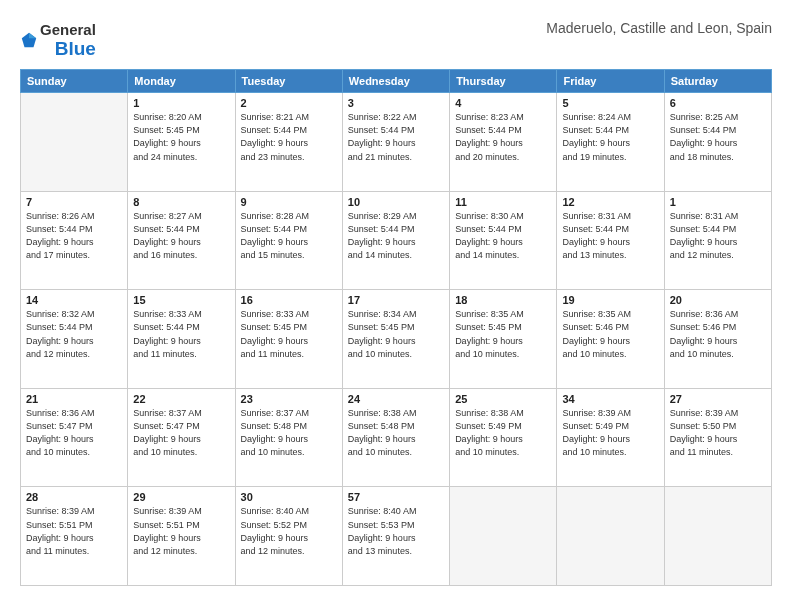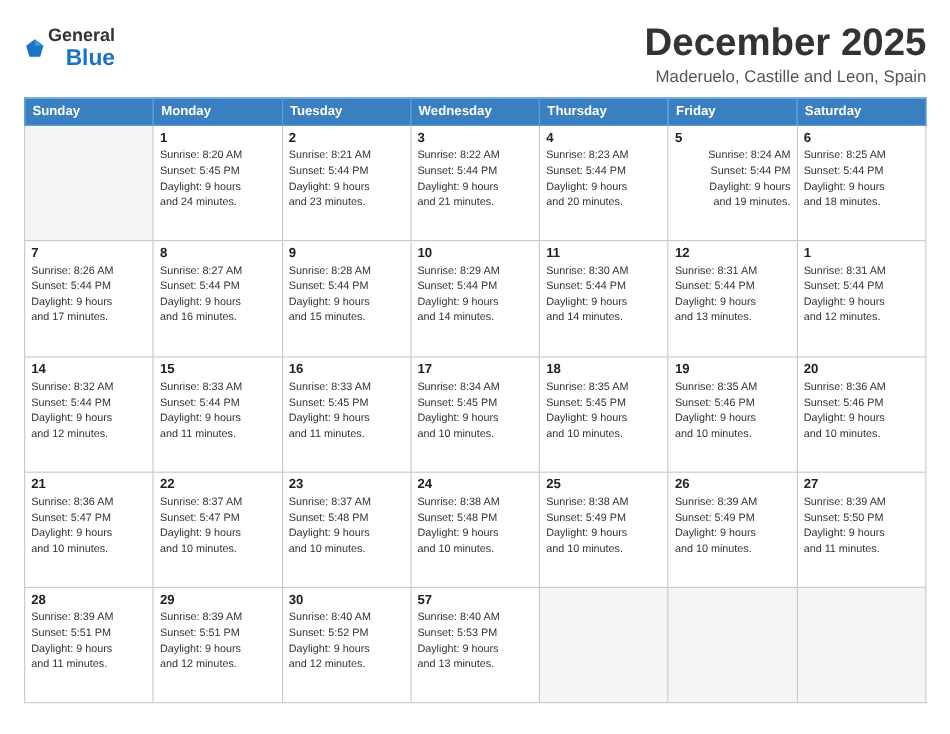--- a/index.html
+++ b/index.html
@@ -113,21 +113,20 @@
       <svg class="logo-icon" viewBox="0 0 20 20">
         <polygon points="10,2 18,8 15,18 5,18 2,8" fill="#1a73c8"></polygon>
         <polygon points="10,2 18,8 10,8" fill="#3a9ad9"></polygon>
       </svg>
       <div class="logo-text">
         <span class="logo-general">General</span>
         <span class="logo-blue">Blue</span>
       </div>
     </div>
     <div class="title-block">
-      <div class="month-title">December 2025</div>
       <div class="subtitle">Maderuelo, Castille and Leon, Spain</div>
     </div>
   </div>
 
   <table class="calendar">
     <thead>
       <tr>
         <th>Sunday</th>
         <th>Monday</th>
         <th>Tuesday</th>
@@ -163,21 +162,21 @@
           </td>
           <td>
             <span class="day-num">4</span>
             <div class="day-info" style="white-space: pre-line;">Sunrise: 8:23 AM
 Sunset: 5:44 PM
 Daylight: 9 hours
 and 20 minutes.</div>
           </td>
           <td>
             <span class="day-num">5</span>
-            <div class="day-info" style="white-space: pre-line; text-align: right;">Sunrise: 8:24 AM
+            <div class="day-info" style="white-space: pre-line;">Sunrise: 8:24 AM
 Sunset: 5:44 PM
 Daylight: 9 hours
 and 19 minutes.</div>
           </td>
           <td>
             <span class="day-num">6</span>
             <div class="day-info" style="white-space: pre-line;">Sunrise: 8:25 AM
 Sunset: 5:44 PM
 Daylight: 9 hours
 and 18 minutes.</div>
@@ -315,21 +314,21 @@
 and 10 minutes.</div>
           </td>
           <td>
             <span class="day-num">25</span>
             <div class="day-info" style="white-space: pre-line;">Sunrise: 8:38 AM
 Sunset: 5:49 PM
 Daylight: 9 hours
 and 10 minutes.</div>
           </td>
           <td>
-            <span class="day-num">26</span>
+            <span class="day-num">34</span>
             <div class="day-info" style="white-space: pre-line;">Sunrise: 8:39 AM
 Sunset: 5:49 PM
 Daylight: 9 hours
 and 10 minutes.</div>
           </td>
           <td>
             <span class="day-num">27</span>
             <div class="day-info" style="white-space: pre-line;">Sunrise: 8:39 AM
 Sunset: 5:50 PM
 Daylight: 9 hours

